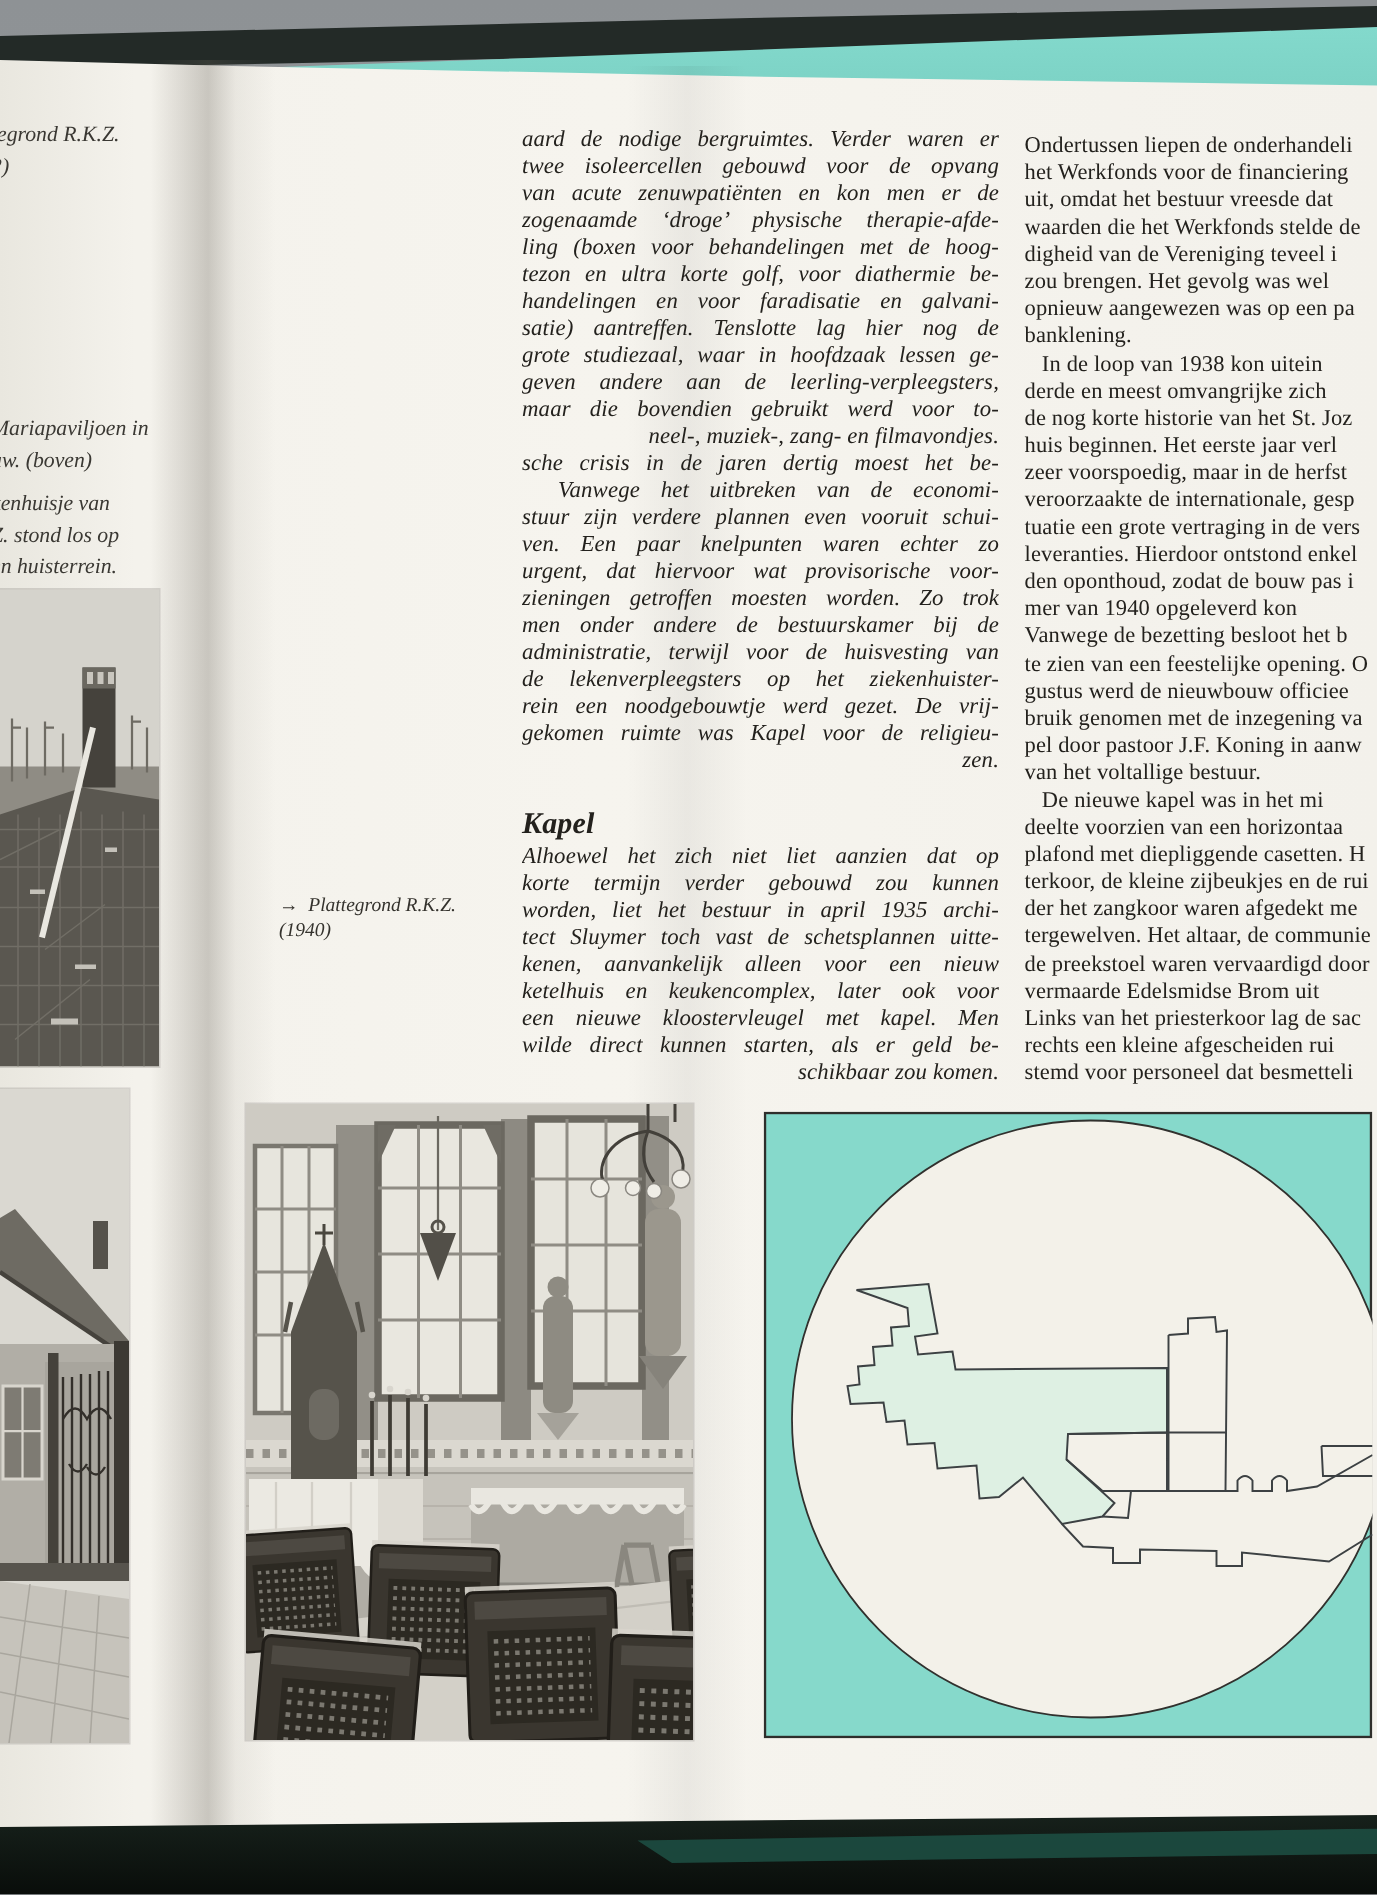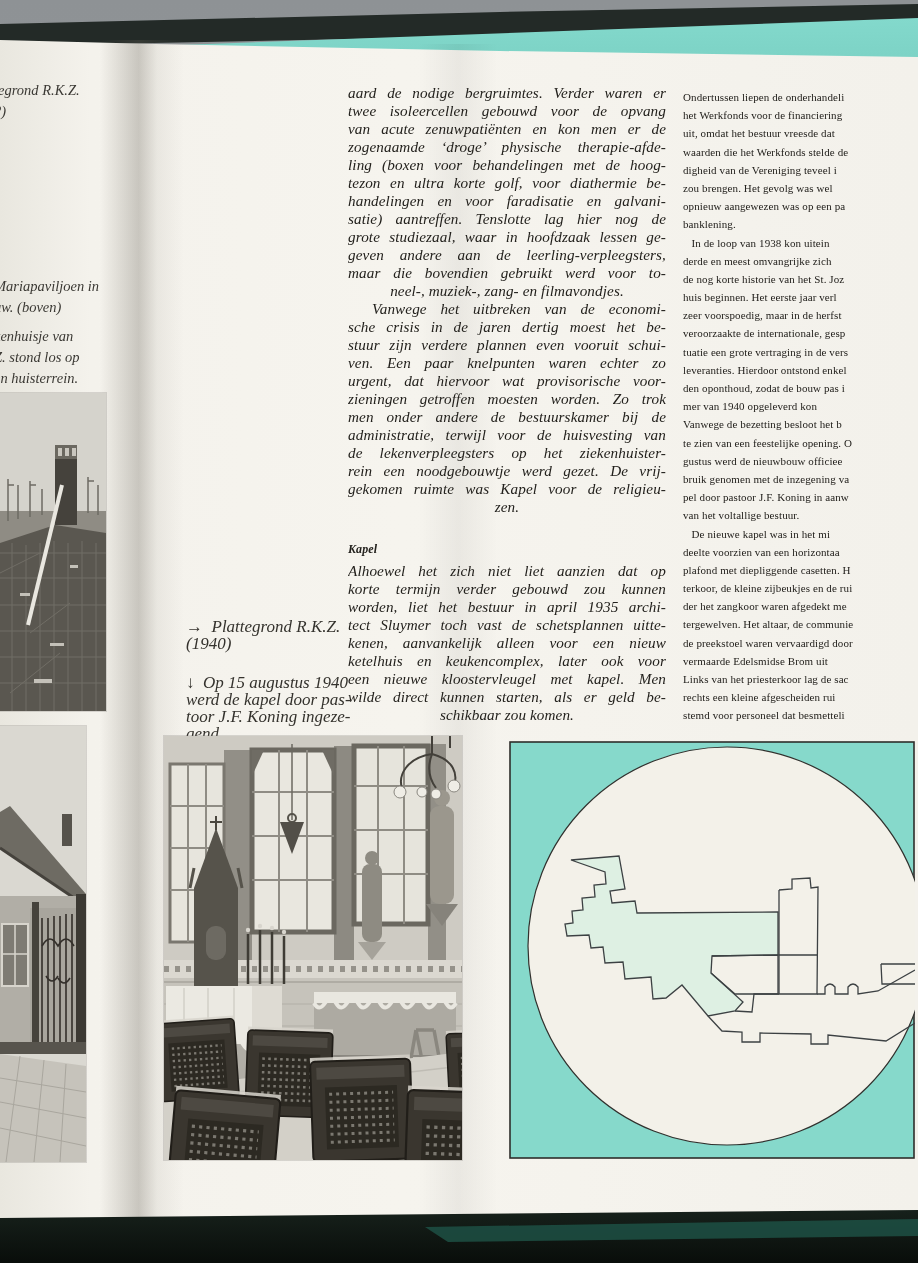--- a/index.html
+++ b/index.html
@@ -21,26 +21,26 @@
     background:linear-gradient(90deg,rgba(0,0,0,0) 0%,rgba(0,0,0,.05) 50%,rgba(0,0,0,0) 100%);}
   .band-dark-bottom{left:0;top:1204px;width:918px;height:59px;
     background:linear-gradient(#18231d,#090d0a);
     clip-path:polygon(0 14px,918px 6px,918px 59px,0 59px);}
   .cover-teal-bottom{left:0;top:1216px;width:918px;height:30px;background:#1d5044;opacity:.85;
     clip-path:polygon(425px 11px,918px 3px,918px 20px,448px 26px);}
   
   .col-mid{left:348px;top:84px;width:318px;font-size:15.2px;letter-spacing:.1px;font-style:italic;}
   .jline{height:18px;line-height:18px;white-space:nowrap;overflow:hidden;
          text-align:justify;text-align-last:justify;}
-  .endline{height:18px;line-height:18px;white-space:nowrap;overflow:hidden;text-align:center;}
+  .endline{height:18px;line-height:18px;white-space:nowrap;overflow:hidden;text-align:right;}
   .indent{text-indent:24px;}
-  .heading{margin-top:20px;height:26px;line-height:26px;font-weight:bold;font-size:12px;}
-  .col-right{left:683px;top:88px;width:233px;overflow:hidden;font-size:11px;letter-spacing:.1px;}
+  .heading{margin-top:20px;height:26px;line-height:26px;font-weight:bold;font-size:20px;}
+  .col-right{left:683px;top:88px;width:233px;overflow:hidden;font-size:15px;letter-spacing:.1px;}
   .rline{height:18.2px;line-height:18.2px;white-space:pre;overflow:hidden;}
-  .note-block{font-style:italic;font-size:17px;color:#34322d;margin-top:24px;}
+  .note-block{font-style:italic;font-size:13px;color:#34322d;}
   .note{height:17px;line-height:17px;white-space:pre;}
   .cap-block{font-style:italic;font-size:14.5px;color:#3a3833;}
   .cap{height:21px;line-height:21px;white-space:pre;}
   .photo{box-shadow:0 0 0 1px rgba(120,117,110,.25);}
   .panel-plan{left:509px;top:741px;width:406px;height:418px;}
   svg{display:block;}
 </style>
 </head>
 <body>
 
@@ -123,42 +123,36 @@
         <path d="M0 352 L86 366 M0 376 L86 392 M0 402 L86 420 M20 330 L6 436 M44 334 L34 436 M66 338 L60 436"></path>
       </g>
     </svg>
   </div>
 
   <div class="abs note-block" style="left:186px;top:594px;width:150px">
       <div class="note">→  Plattegrond R.K.Z.</div>
       <div class="note">(1940)</div>
     </div>
 
-  <div class="abs note-block" style="left:186px;top:650px;width:150px">
-      <div class="note">↓  Op 15 augustus 1940</div>
-      <div class="note">werd de kapel door pas-</div>
-      <div class="note">toor J.F. Koning ingeze-</div>
-      <div class="note">gend.</div>
-    </div>
 
   <div class="abs col-mid">
     <div class="jline">aard de nodige bergruimtes. Verder waren er</div>
     <div class="jline">twee isoleercellen gebouwd voor de opvang</div>
     <div class="jline">van acute zenuwpatiënten en kon men er de</div>
     <div class="jline">zogenaamde ‘droge’ physische therapie-afde-</div>
     <div class="jline">ling (boxen voor behandelingen met de hoog-</div>
     <div class="jline">tezon en ultra korte golf, voor diathermie be-</div>
     <div class="jline">handelingen en voor faradisatie en galvani-</div>
     <div class="jline">satie) aantreffen. Tenslotte lag hier nog de</div>
     <div class="jline">grote studiezaal, waar in hoofdzaak lessen ge-</div>
     <div class="jline">geven andere aan de leerling-verpleegsters,</div>
     <div class="jline">maar die bovendien gebruikt werd voor to-</div>
     <div class="endline">neel-, muziek-, zang- en filmavondjes.</div>
+    <div class="jline">sche crisis in de jaren dertig moest het be-</div>
     <div class="jline indent">Vanwege het uitbreken van de economi-</div>
-    <div class="jline">sche crisis in de jaren dertig moest het be-</div>
     <div class="jline">stuur zijn verdere plannen even vooruit schui-</div>
     <div class="jline">ven. Een paar knelpunten waren echter zo</div>
     <div class="jline">urgent, dat hiervoor wat provisorische voor-</div>
     <div class="jline">zieningen getroffen moesten worden. Zo trok</div>
     <div class="jline">men onder andere de bestuurskamer bij de</div>
     <div class="jline">administratie, terwijl voor de huisvesting van</div>
     <div class="jline">de lekenverpleegsters op het ziekenhuister-</div>
     <div class="jline">rein een noodgebouwtje werd gezet. De vrij-</div>
     <div class="jline">gekomen ruimte was Kapel voor de religieu-</div>
     <div class="endline">zen.</div>

